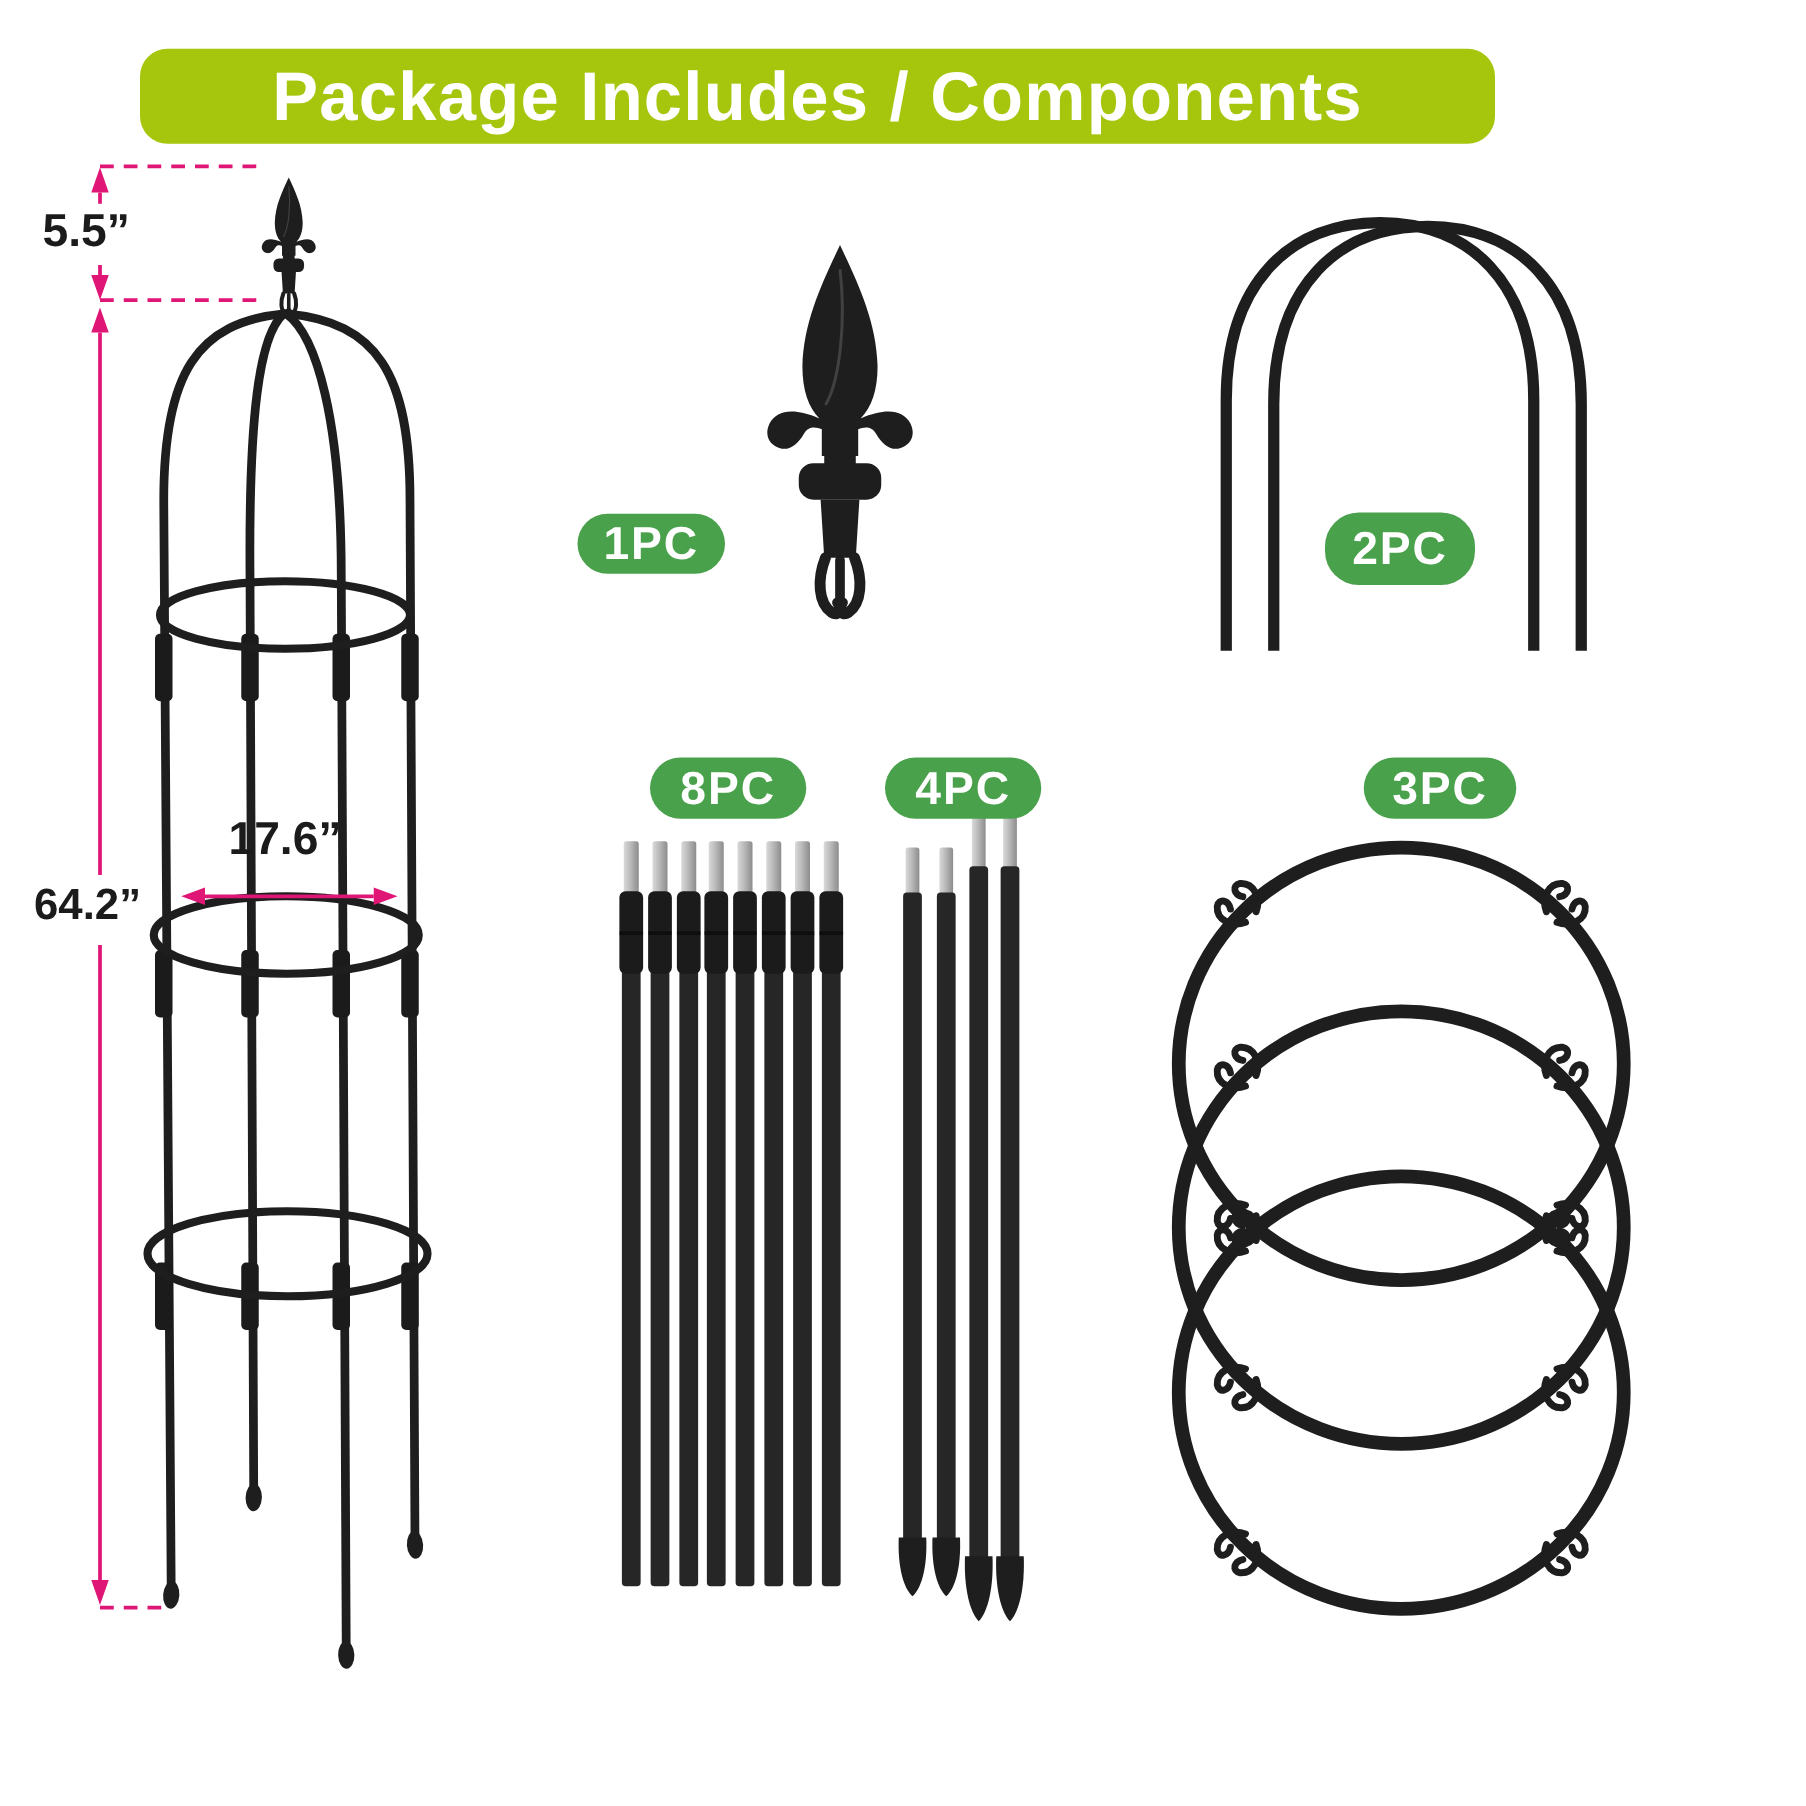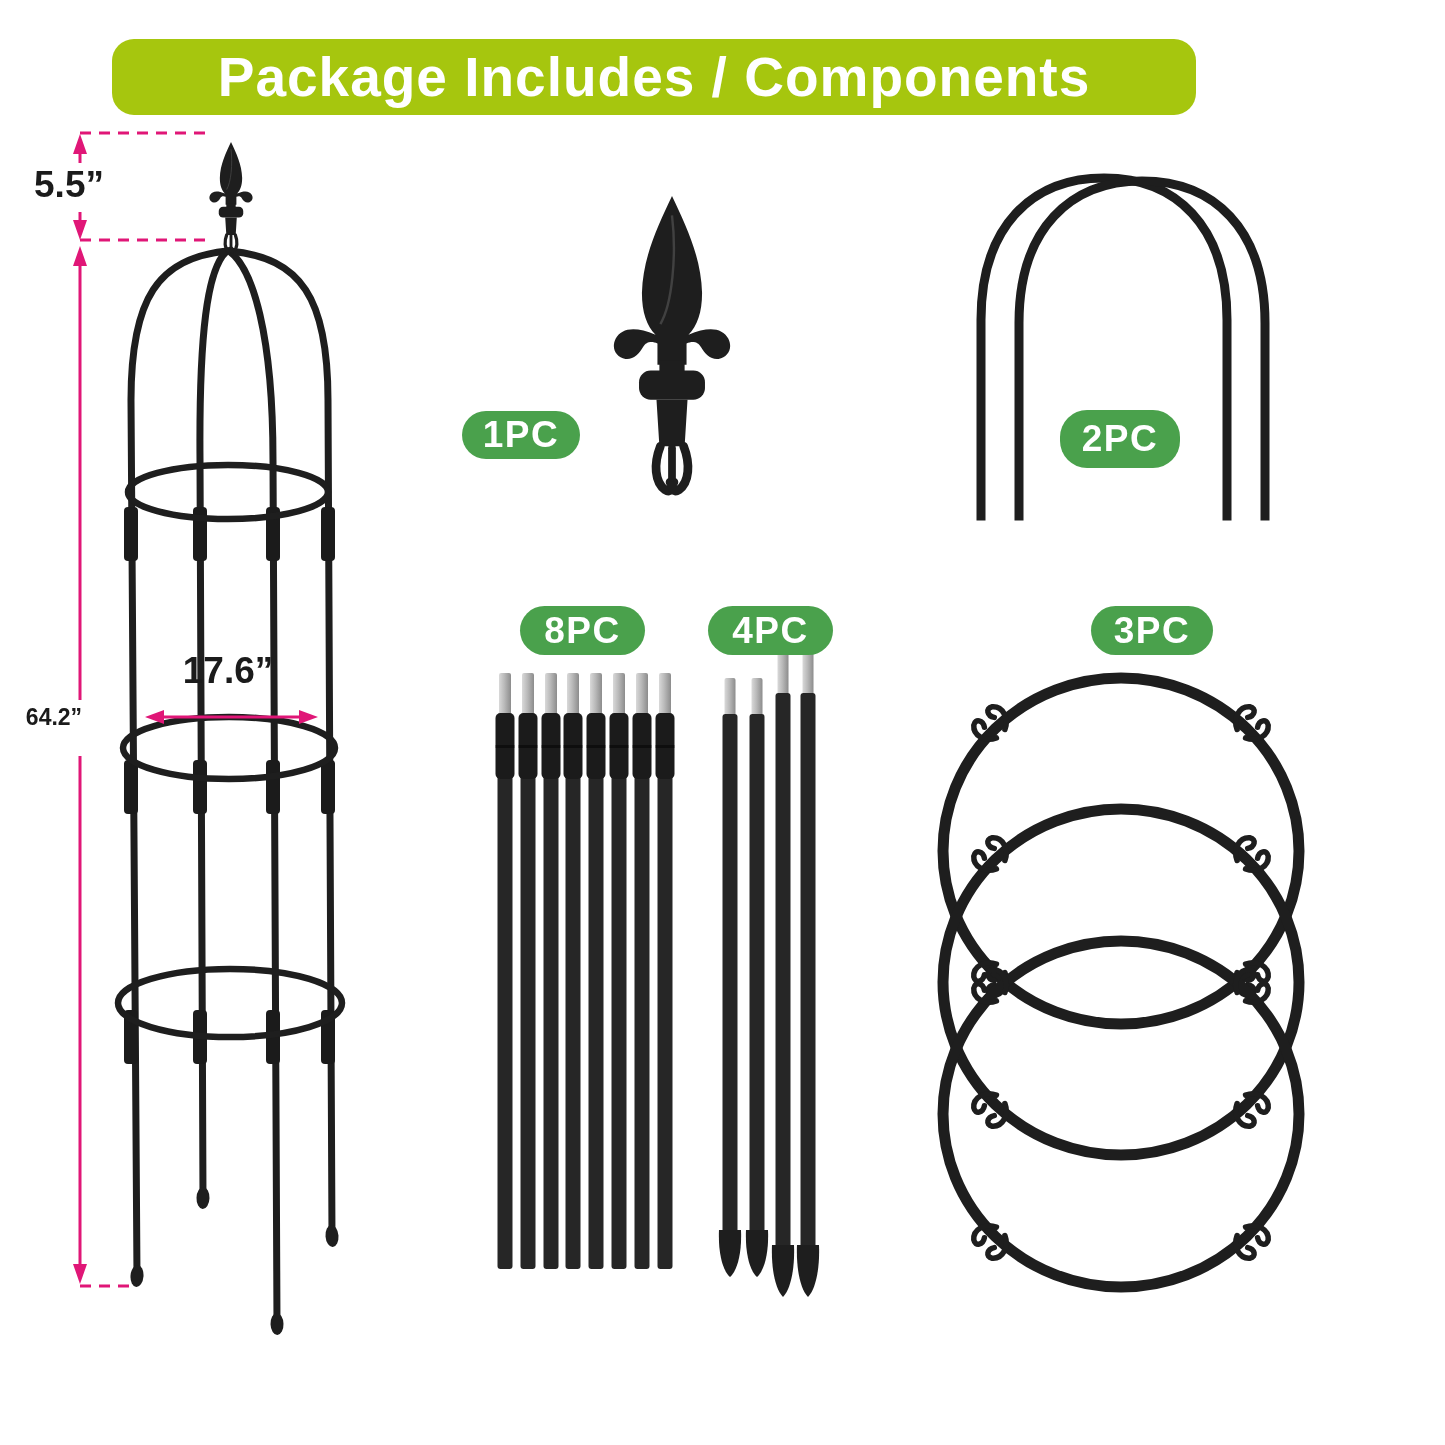--- a/index.html
+++ b/index.html
@@ -209,16 +209,16 @@
     </g>
   </svg>
 
   <div class="badge" style="left:462px;top:383px;width:118px;height:48px">1PC</div>
   <div class="badge" style="left:1060px;top:382px;width:120px;height:58px">2PC</div>
   <div class="badge" style="left:520px;top:578px;width:125px;height:49px">8PC</div>
   <div class="badge" style="left:708px;top:578px;width:125px;height:49px">4PC</div>
   <div class="badge" style="left:1091px;top:578px;width:122px;height:49px">3PC</div>
 
   <div class="dim-label" style="left:29px;top:164px;width:80px">5.5”</div>
-  <div class="dim-label" style="left:6px;top:704px;width:96px;font-size:23px">64.2”</div>
+  <div class="dim-label" style="left:22px;top:704px;width:96px;font-size:35px">64.2”</div>
   <div class="dim-label" style="left:178px;top:650px;width:100px">17.6”</div>
 
 </div>
 
 </body></html>

